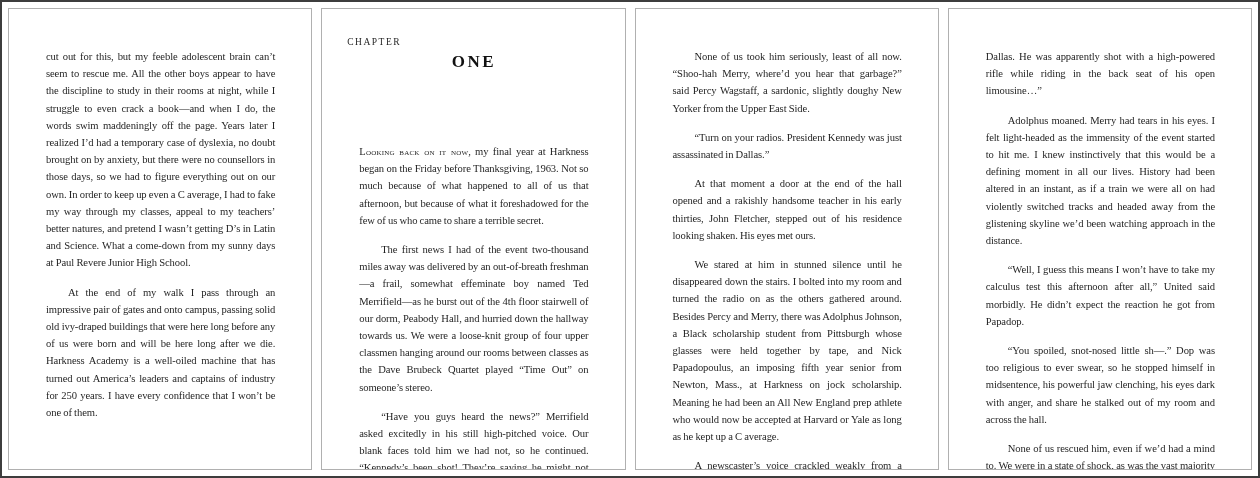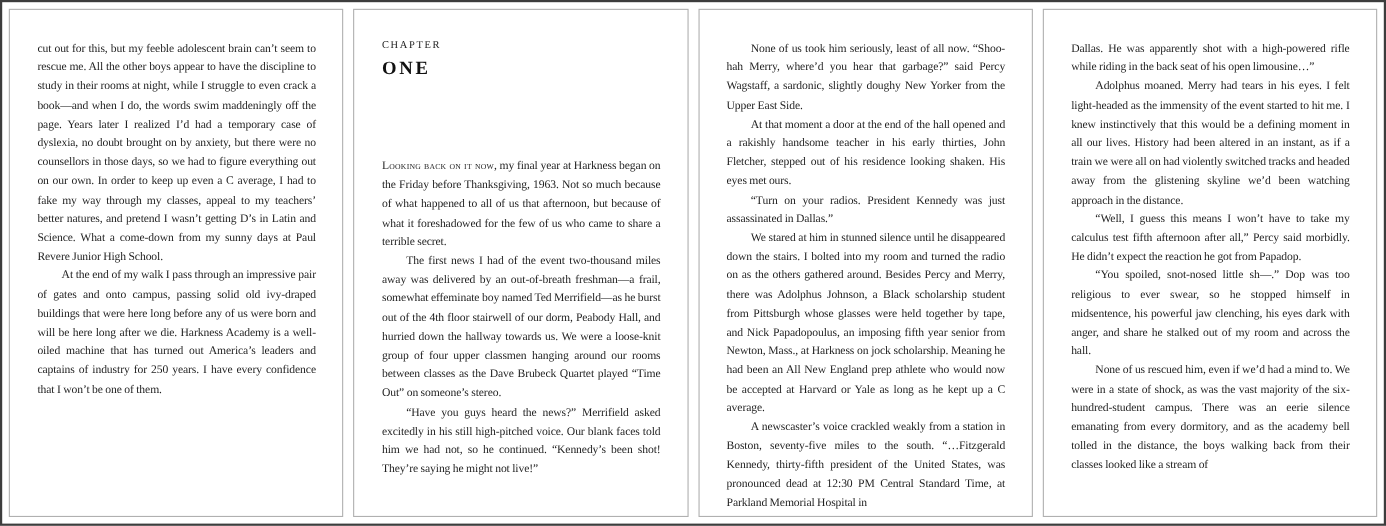--- a/index.html
+++ b/index.html
@@ -26,36 +26,37 @@
   .page {
     flex: 1 1 0;
     border: 1px solid #b0b0b0;
     background: #ffffff;
     padding: 27px 24px 20px 25px;
     box-sizing: border-box;
     overflow: hidden;
     color: #1f1f1f;
   }
   .para {
-    margin: 0;
+    margin: 12px;
     font-size: 10.6px;
     line-height: 17.2px;
     text-align: justify;
     letter-spacing: -0.1px;
     word-spacing: -0.3px;
   }
   .para.indent { text-indent: 22px; }
   .chapter-label {
     text-align: left;
     font-size: 9.5px;
     letter-spacing: 1.5px;
     color: #1f1f1f;
     margin-top: 1px;
   }
   .chapter-number {
+    text-align: center;
     font-size: 17px;
     font-weight: bold;
     letter-spacing: 2.5px;
     color: #111111;
     margin-top: 5px;
     margin-bottom: 71px;
   }
   .smallcaps { font-variant: small-caps; letter-spacing: 0.2px; font-family: Liberation Serif, serif; }
 </style>
 </head>
@@ -72,28 +73,28 @@
     <div class="page">
       <div class="chapter-label">CHAPTER</div>
       <div class="chapter-number">ONE</div>
       <p class="para"><span class="smallcaps">Looking back on it now</span><span>, my final year at Harkness began on the Friday before Thanksgiving, 1963. Not so much because of what happened to all of us that afternoon, but because of what it foreshadowed for the few of us who came to share a terrible secret.</span></p>
       <p class="para indent">The first news I had of the event two-thousand miles away was delivered by an out-of-breath freshman—a frail, somewhat effeminate boy named Ted Merrifield—as he burst out of the 4th floor stairwell of our dorm, Peabody Hall, and hurried down the hallway towards us. We were a loose-knit group of four upper classmen hanging around our rooms between classes as the Dave Brubeck Quartet played “Time Out” on someone’s stereo.</p>
       <p class="para indent">“Have you guys heard the news?” Merrifield asked excitedly in his still high-pitched voice. Our blank faces told him we had not, so he continued. “Kennedy’s been shot! They’re saying he might not live!”</p>
     </div>
 
     <div class="page">
       <p class="para indent">None of us took him seriously, least of all now. “Shoo-hah Merry, where’d you hear that garbage?” said Percy Wagstaff, a sardonic, slightly doughy New Yorker from the Upper East Side.</p>
+      <p class="para indent">“Turn on your radios. President Kennedy was just assassinated in Dallas.”</p>
       <p class="para indent">At that moment a door at the end of the hall opened and a rakishly handsome teacher in his early thirties, John Fletcher, stepped out of his residence looking shaken. His eyes met ours.</p>
-      <p class="para indent">“Turn on your radios. President Kennedy was just assassinated in Dallas.”</p>
       <p class="para indent">We stared at him in stunned silence until he disappeared down the stairs. I bolted into my room and turned the radio on as the others gathered around. Besides Percy and Merry, there was Adolphus Johnson, a Black scholarship student from Pittsburgh whose glasses were held together by tape, and Nick Papadopoulus, an imposing fifth year senior from Newton, Mass., at Harkness on jock scholarship. Meaning he had been an All New England prep athlete who would now be accepted at Harvard or Yale as long as he kept up a C average.</p>
       <p class="para indent">A newscaster’s voice crackled weakly from a station in Boston, seventy-five miles to the south. “…Fitzgerald Kennedy, thirty-fifth president of the United States, was pronounced dead at 12:30 PM Central Standard Time, at Parkland Memorial Hospital in</p>
     </div>
 
     <div class="page">
       <p class="para">Dallas. He was apparently shot with a high-powered rifle while riding in the back seat of his open limousine…”</p>
       <p class="para indent">Adolphus moaned. Merry had tears in his eyes. I felt light-headed as the immensity of the event started to hit me. I knew instinctively that this would be a defining moment in all our lives. History had been altered in an instant, as if a train we were all on had violently switched tracks and headed away from the glistening skyline we’d been watching approach in the distance.</p>
-      <p class="para indent">“Well, I guess this means I won’t have to take my calculus test fifth afternoon after all,” Percy said morbidly. He didn’t expect the reaction he got from Papadop.</p>
+      <p class="para indent">“Well, I guess this means I won’t have to take my calculus test this afternoon after all,” United said morbidly. He didn’t expect the reaction he got from Papadop.</p>
       <p class="para indent">“You spoiled, snot-nosed little sh—.” Dop was too religious to ever swear, so he stopped himself in midsentence, his powerful jaw clenching, his eyes dark with anger, and share he stalked out of my room and across the hall.</p>
       <p class="para indent">None of us rescued him, even if we’d had a mind to. We were in a state of shock, as was the vast majority of the six-hundred-student campus. There was an eerie silence emanating from every dormitory, and as the academy bell tolled in the distance, the boys walking back from their classes looked like a stream of</p>
     </div>
 
   </div>
 </div>
 
 </body></html>

